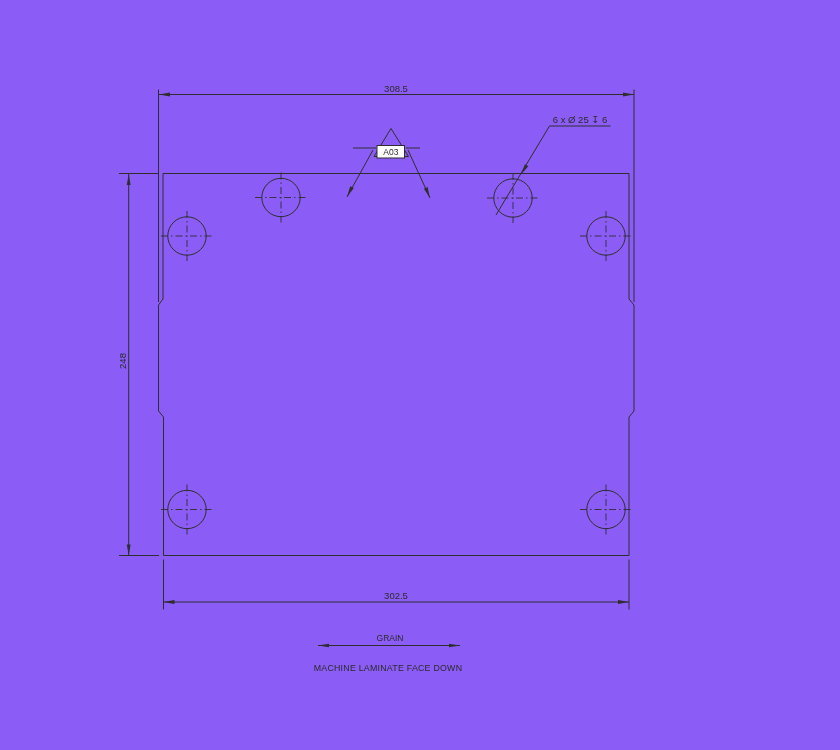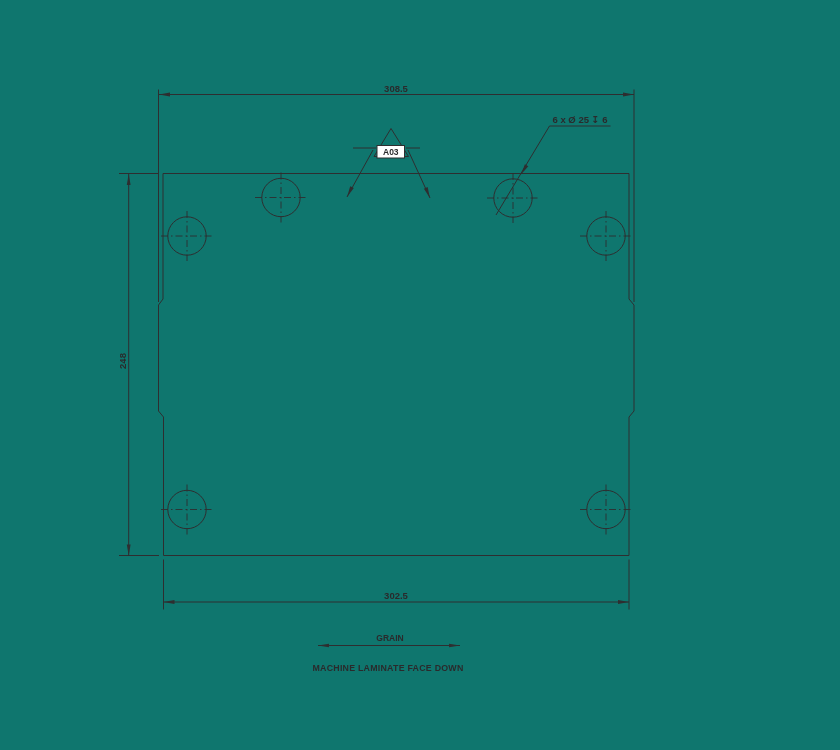--- a/index.html
+++ b/index.html
@@ -4,24 +4,23 @@
 <style>
   html, body {
     margin: 0;
     padding: 0;
     background: #ffffff;
   }
   .canvas-wrap {
     position: relative;
     width: 840px;
     height: 750px;
-    background: #0f766e;
+    background: #8b5cf6;
     overflow: hidden;
     font-family: "Liberation Sans", "DejaVu Sans", sans-serif;
-    font-weight: bold;
   }
   svg {
     display: block;
   }
   .ln {
     stroke: #2e2e30;
     stroke-width: 1;
     fill: none;
   }
   .centerline {

